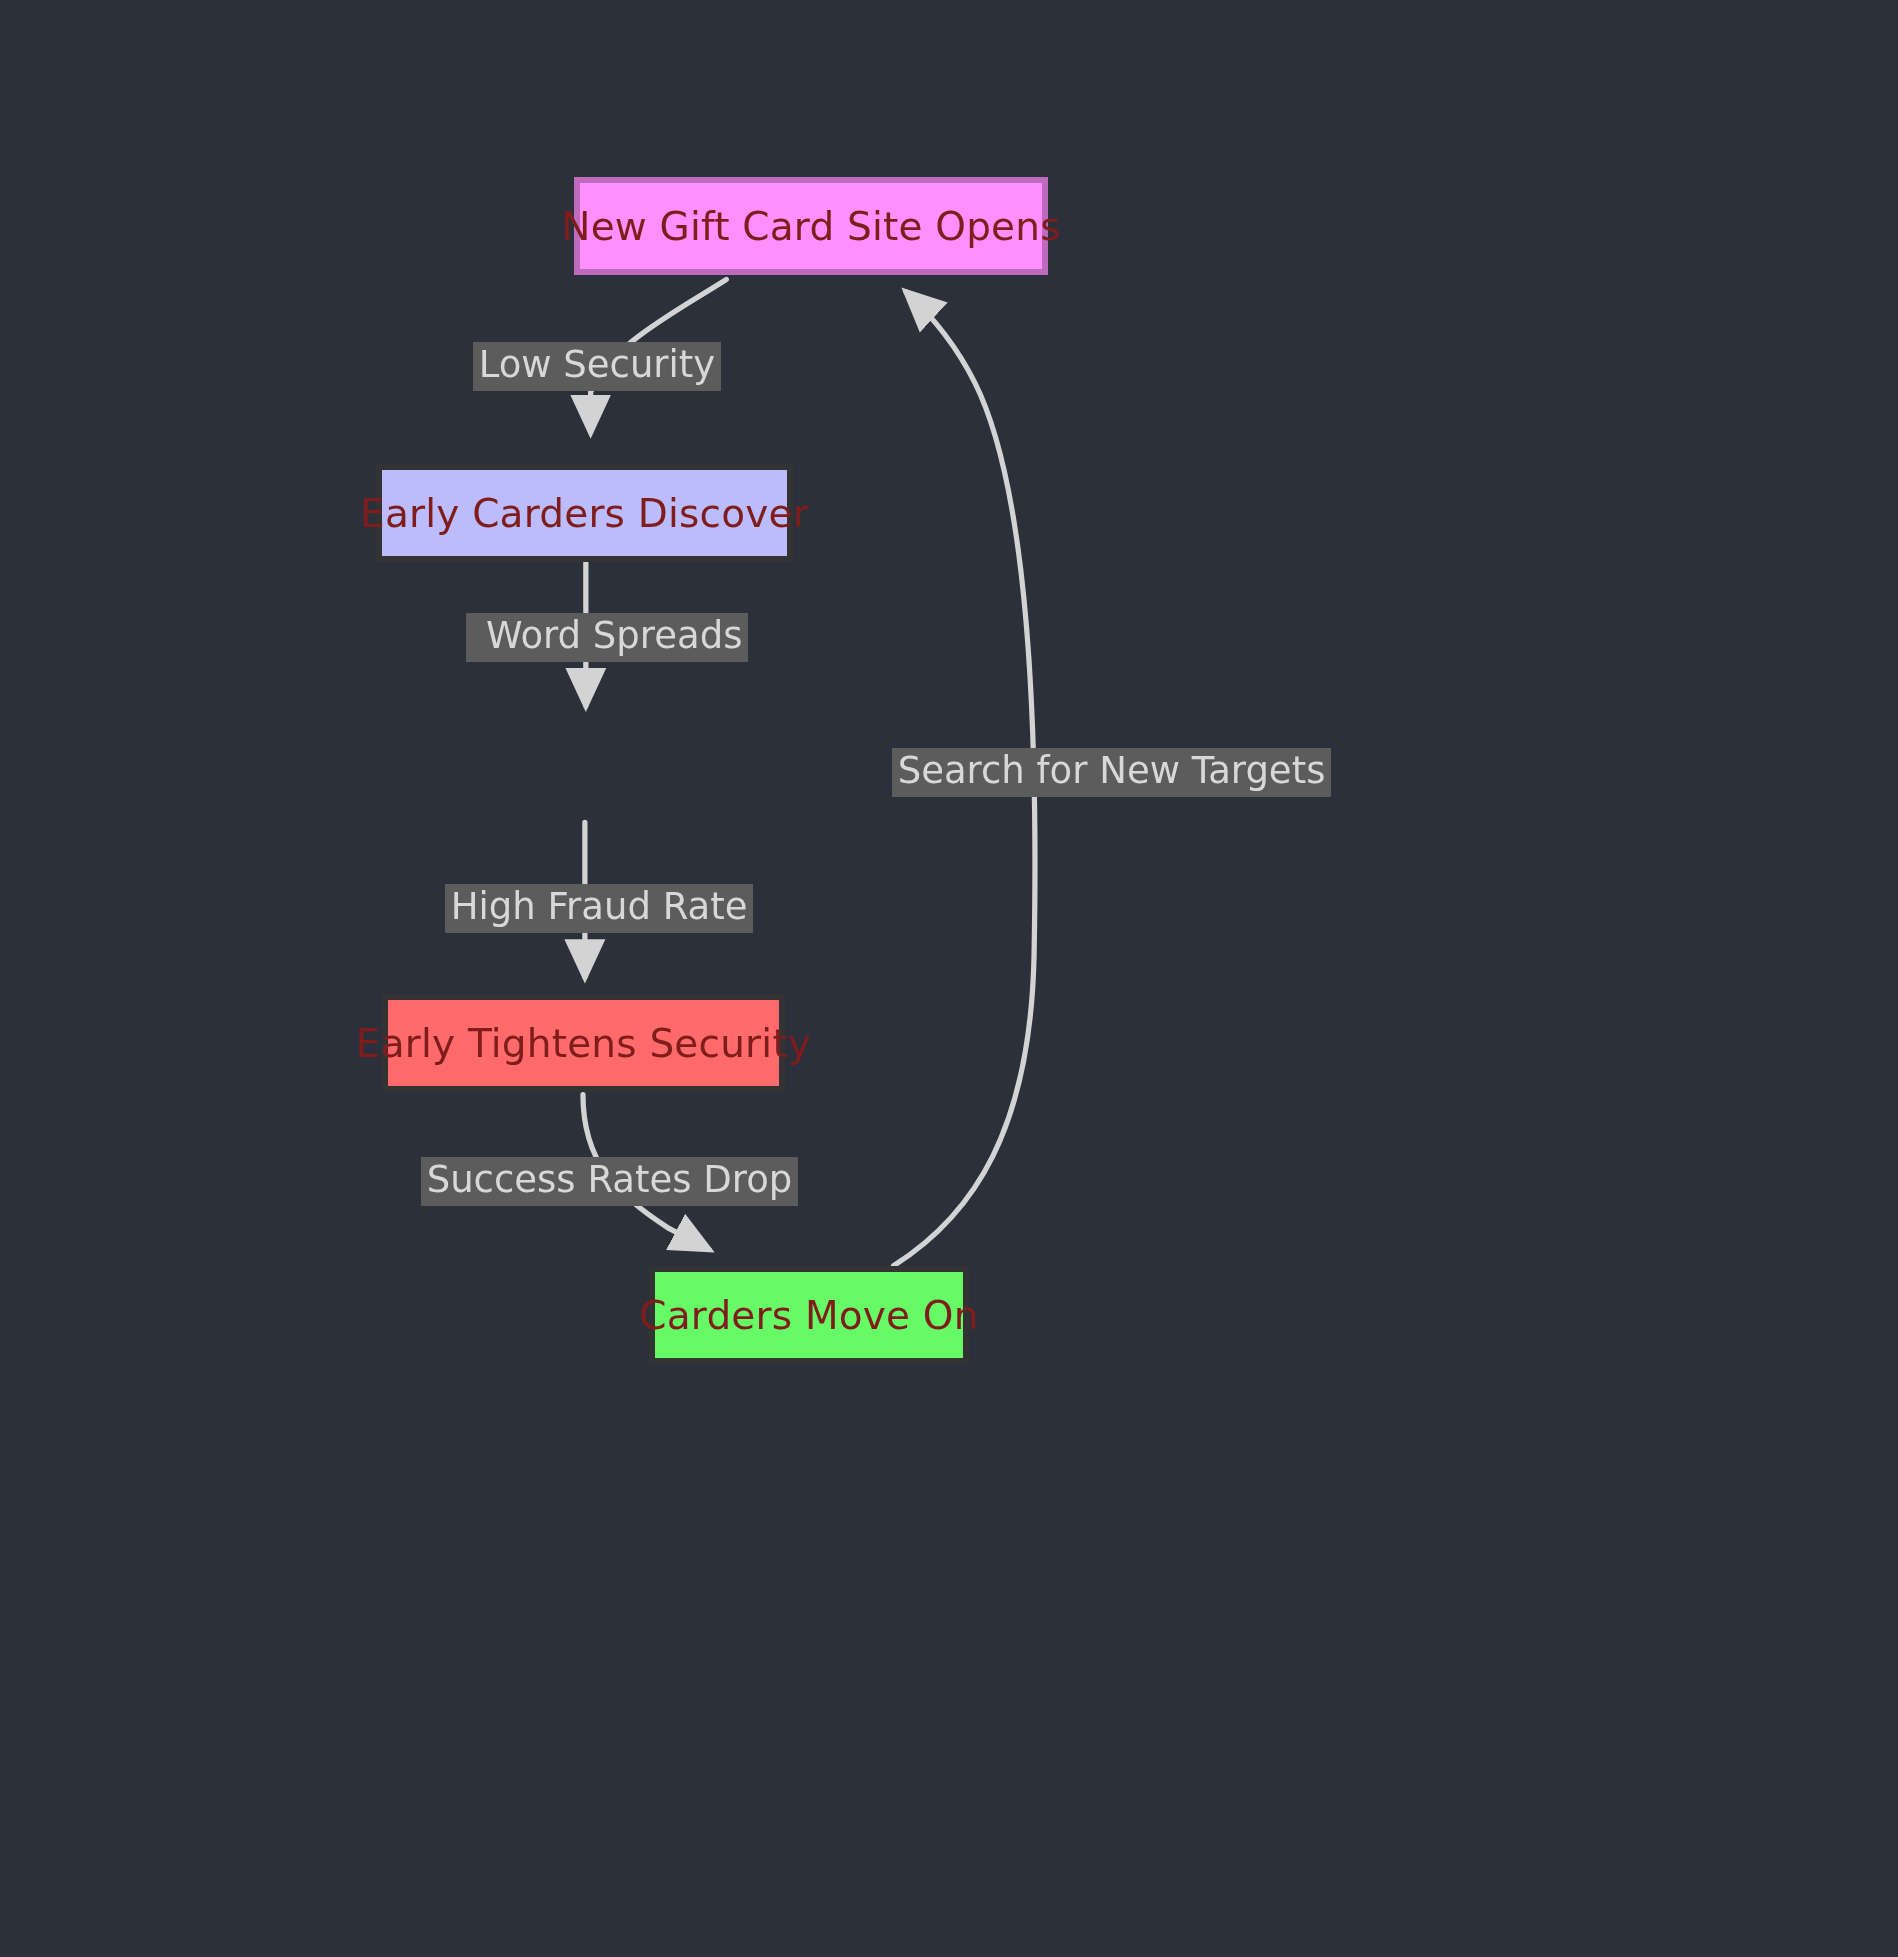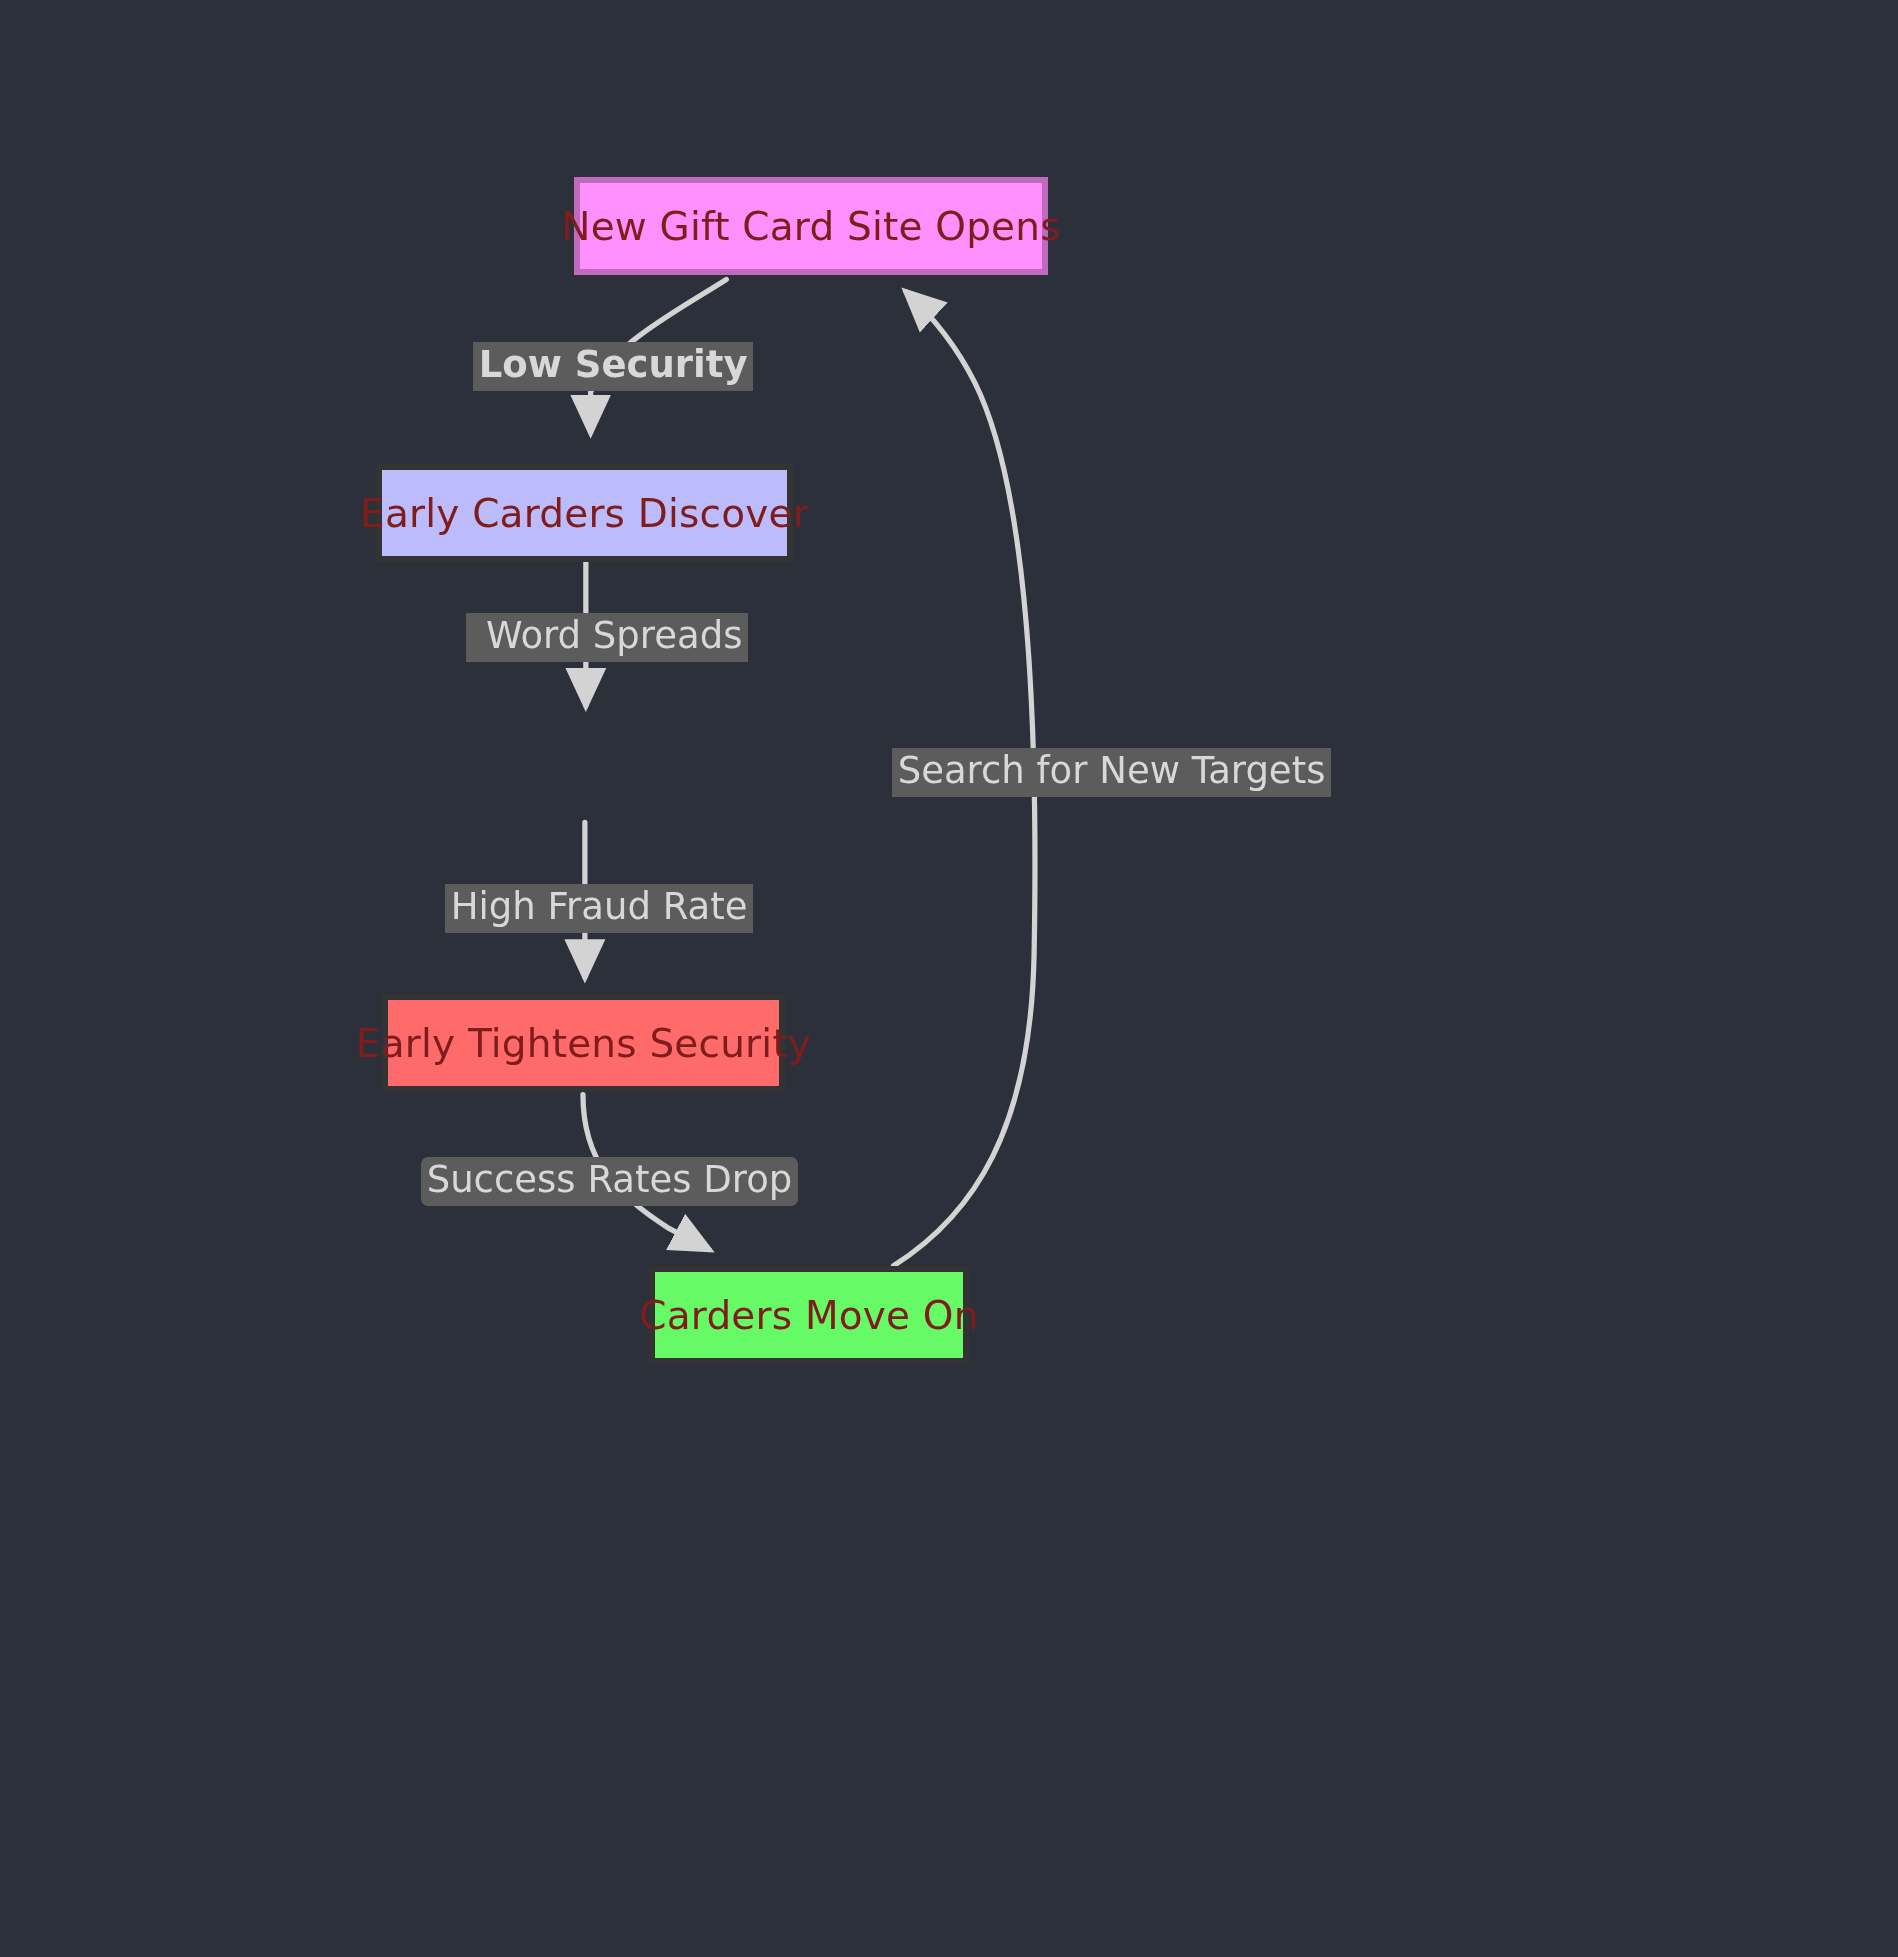--- a/index.html
+++ b/index.html
@@ -97,24 +97,24 @@
 
 
   <div class="node" style="left:382px; top:994px; width:403px; height:98px; background:#ff6b6b;">
     <span>Early Tightens Security</span>
   </div>
 
   <div class="node" style="left:649px; top:1266px; width:320px; height:98px; background:#66fb66;">
     <span>Carders Move On</span>
   </div>
 
-  <div class="edge-label" style="left:473px; top:342px;font-weight:bold;">Low Security</div>
+  <div class="edge-label" style="left:473px; top:342px;">Low Security</div>
 
   <div class="edge-label" style="left:466px; top:613px;padding-left:20px;">Word Spreads</div>
 
   <div class="edge-label" style="left:445px; top:884px;">High Fraud Rate</div>
 
-  <div class="edge-label" style="left:421px; top:1157px;border-radius:7px;">Success Rates Drop</div>
+  <div class="edge-label" style="left:421px; top:1157px;">Success Rates Drop</div>
 
   <div class="edge-label" style="left:868px; top:748px;margin-left:24px;">Search for New Targets</div>
 
 </div>
 
 
 </body></html>

